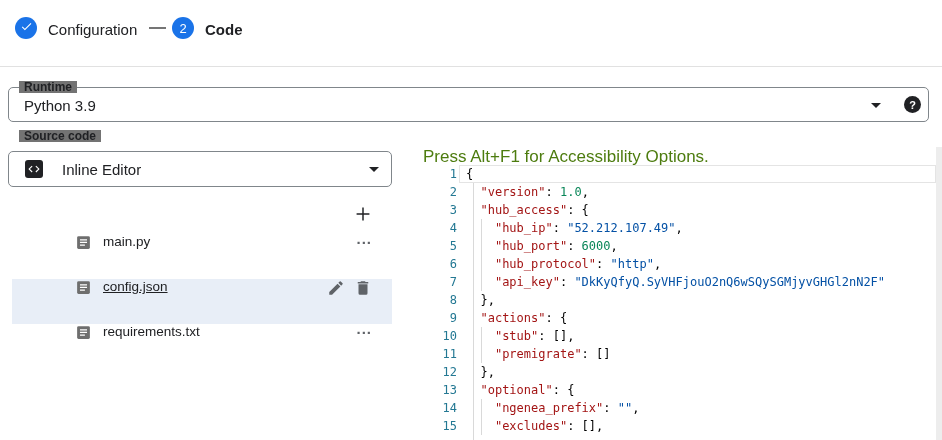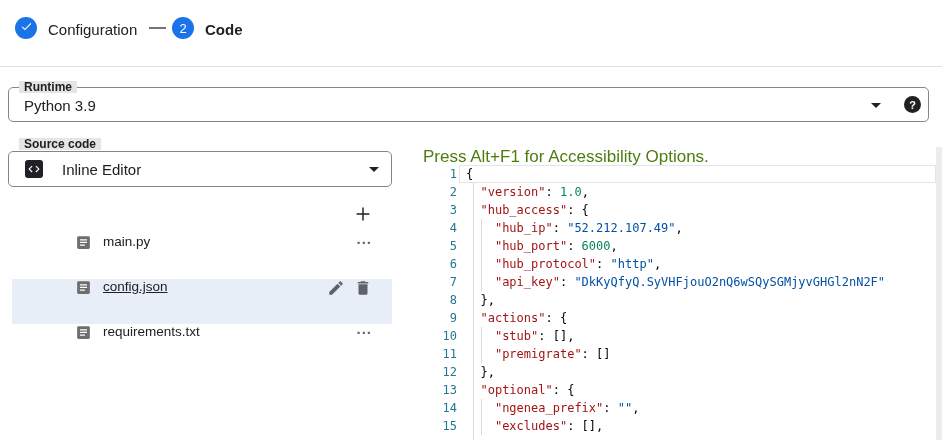--- a/index.html
+++ b/index.html
@@ -21,24 +21,24 @@
   .step2-label { left:205px; font-weight:600; }
   .step-connector { position:absolute; left:149px; top:27px; width:17px; height:2px; background:#757575; }
   .header-divider { position:absolute; left:0; top:66px; width:942px; height:1px; background:#e1e1e1; }
 
   
   .field-box { position:absolute; border:1px solid #80868b; border-radius:5px; background:#fff; }
   .runtime-box { left:8px; top:87px; width:921px; height:35px; }
   .source-box  { left:8px; top:151px; width:384px; height:36px; }
   .field-label {
     position:absolute; font-size:12px; font-weight:600; color:#202124;
-    background:#e5e5e5; padding:0 5px; line-height:12px;
+    background:#737373; padding:0 5px; line-height:12px;
   }
   .runtime-label { left:19px; top:81px; }
-  .source-label  { left:19px; top:138px; }
+  .source-label  { left:19px; top:130px; }
   .field-value { position:absolute; font-size:15px; color:#202124; }
   .runtime-value { left:24px; top:97px; }
   .source-value  { left:62px; top:161px; }
   .caret { position:absolute; width:24px; height:24px; }
   .runtime-caret { left:864px; top:93px; }
   .source-caret  { left:362px; top:157px; }
   .help-icon {
     position:absolute; left:904px; top:96px; width:17px; height:17px; border-radius:50%;
     background:#202124; color:#fff; font-size:11px; font-weight:700;
     display:flex; align-items:center; justify-content:center;

